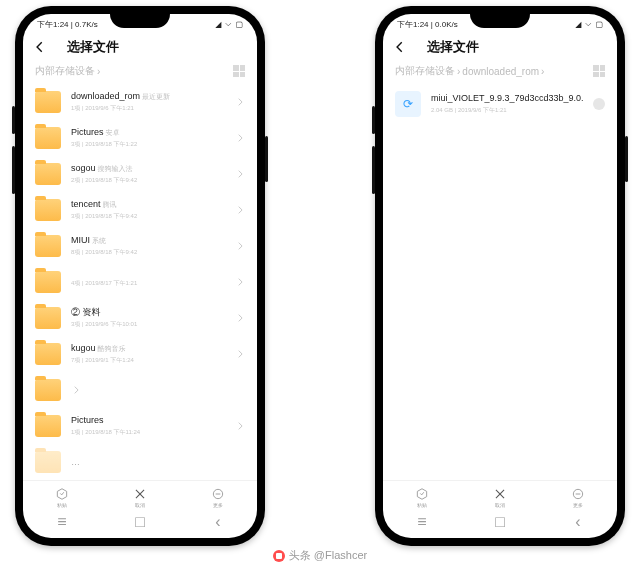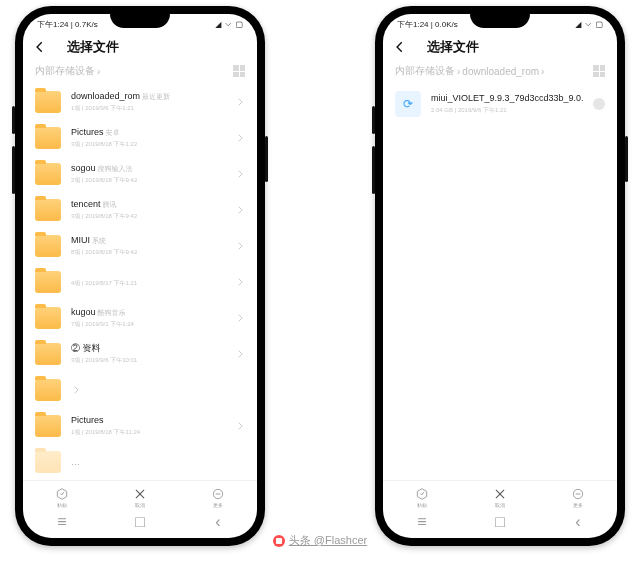--- a/index.html
+++ b/index.html
@@ -30,21 +30,21 @@
   .row-title{font-size:9px;color:#222;line-height:1.2;display:flex;gap:2px;align-items:baseline;}
   .row-title .sub{color:#bfbfbf;font-size:7px;}
   .row-meta{font-size:6px;color:#c7c7c7;margin-top:2px;}
   .chev{color:#c9c9c9;flex:none;}
   .radio{width:12px;height:12px;border-radius:50%;background:#e6e6e6;flex:none;}
   .bottombar{display:flex;justify-content:space-around;align-items:center;padding:6px 0 2px;border-top:1px solid #f1f1f1;}
   .bb-item{display:flex;flex-direction:column;align-items:center;gap:1px;color:#9b9b9b;}
   .bb-item .lbl{font-size:5px;}
   .navbar{display:flex;justify-content:space-around;align-items:center;padding:4px 0 8px;}
   .navbar .nk{width:16px;height:16px;display:flex;align-items:center;justify-content:center;color:#9b9b9b;}
-  .watermark{position:absolute;bottom:19px;left:0;right:0;text-align:center;font-size:11px;color:#9a9a9a;text-decoration:underline;}
+  .watermark{position:absolute;bottom:4px;left:0;right:0;text-align:center;font-size:11px;color:#9a9a9a;}
   .wm-logo{display:inline-block;width:12px;height:12px;border-radius:50%;background:#ff4d4d;vertical-align:middle;margin-right:4px;position:relative;}
   .wm-logo::after{content:"";position:absolute;inset:3px;background:#fff;border-radius:1px;}
   .ellipsis{white-space:nowrap;overflow:hidden;text-overflow:ellipsis;}
   .cut-row{opacity:.4;}
 </style>
 </head>
 <body>
 <div class="stage">
 
 <div class="phones">
@@ -156,36 +156,36 @@
                 <div class="row-meta">4项 | 2019/8/17 下午1:21</div>
               </div>
               <span class="chev"><svg width="10" height="10" viewBox="0 0 24 24" fill="none" stroke="#c9c9c9" stroke-width="2.4">
                   <polyline points="9 4 17 12 9 20"></polyline>
                 </svg></span>
             </div>
             <div class="row">
               <div class="folder-icon"></div>
               <div class="row-main">
                 <div class="row-title">
+                  <span>② 资料</span>
+                </div>
+                <div class="row-meta">3项 | 2019/9/6 下午10:01</div>
+              </div>
+              <span class="chev"><svg width="10" height="10" viewBox="0 0 24 24" fill="none" stroke="#c9c9c9" stroke-width="2.4">
+                  <polyline points="9 4 17 12 9 20"></polyline>
+                </svg></span>
+            </div>
+            <div class="row">
+              <div class="folder-icon"></div>
+              <div class="row-main">
+                <div class="row-title">
                   <span>kugou</span> 
                   <span class="sub">酷狗音乐</span>
                 </div>
                 <div class="row-meta">7项 | 2019/9/1 下午1:24</div>
-              </div>
-              <span class="chev"><svg width="10" height="10" viewBox="0 0 24 24" fill="none" stroke="#c9c9c9" stroke-width="2.4">
-                  <polyline points="9 4 17 12 9 20"></polyline>
-                </svg></span>
-            </div>
-            <div class="row">
-              <div class="folder-icon"></div>
-              <div class="row-main">
-                <div class="row-title">
-                  <span>② 资料</span>
-                </div>
-                <div class="row-meta">3项 | 2019/9/6 下午10:01</div>
               </div>
               <span class="chev"><svg width="10" height="10" viewBox="0 0 24 24" fill="none" stroke="#c9c9c9" stroke-width="2.4">
                   <polyline points="9 4 17 12 9 20"></polyline>
                 </svg></span>
             </div>
             <div class="row">
               <div class="folder-icon"></div>
               <span class="chev"><svg width="10" height="10" viewBox="0 0 24 24" fill="none" stroke="#c9c9c9" stroke-width="2.4">
                   <polyline points="9 4 17 12 9 20"></polyline>
                 </svg></span>

